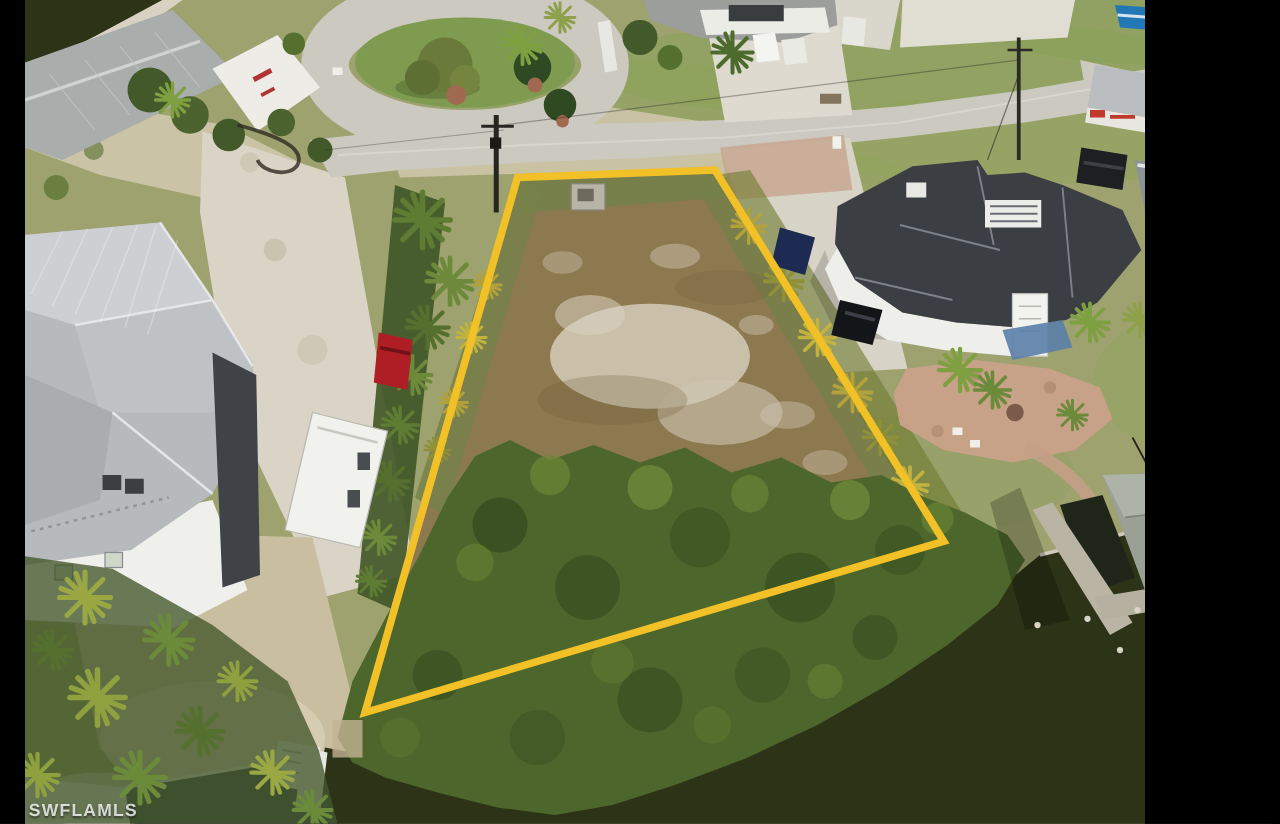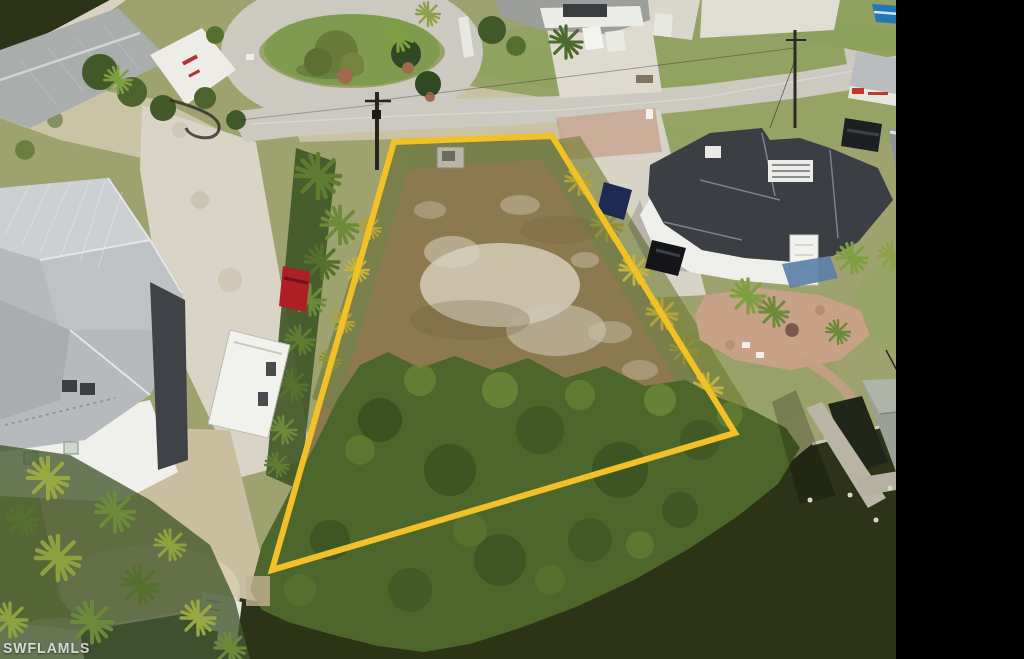--- a/index.html
+++ b/index.html
@@ -1,18 +1,19 @@
 <!DOCTYPE html>
 <html><head>
 <meta charset="utf-8">
 <style>
   html,body{margin:0;padding:0;background:#000;}
   .stage{
     position:relative;width:896px;height:659px;overflow:hidden;
     font-family:"Liberation Sans", sans-serif;
+    margin-left:20px;
   }
   .stage svg{position:absolute;left:0;top:0;display:block;}
   .watermark{
     position:absolute;left:3px;top:640px;
     font-size:14px;font-weight:bold;letter-spacing:1px;
     color:rgba(255,255,255,0.78);
     text-shadow:0 1px 2px rgba(0,0,0,0.55);
     user-select:none;
   }
 </style>

